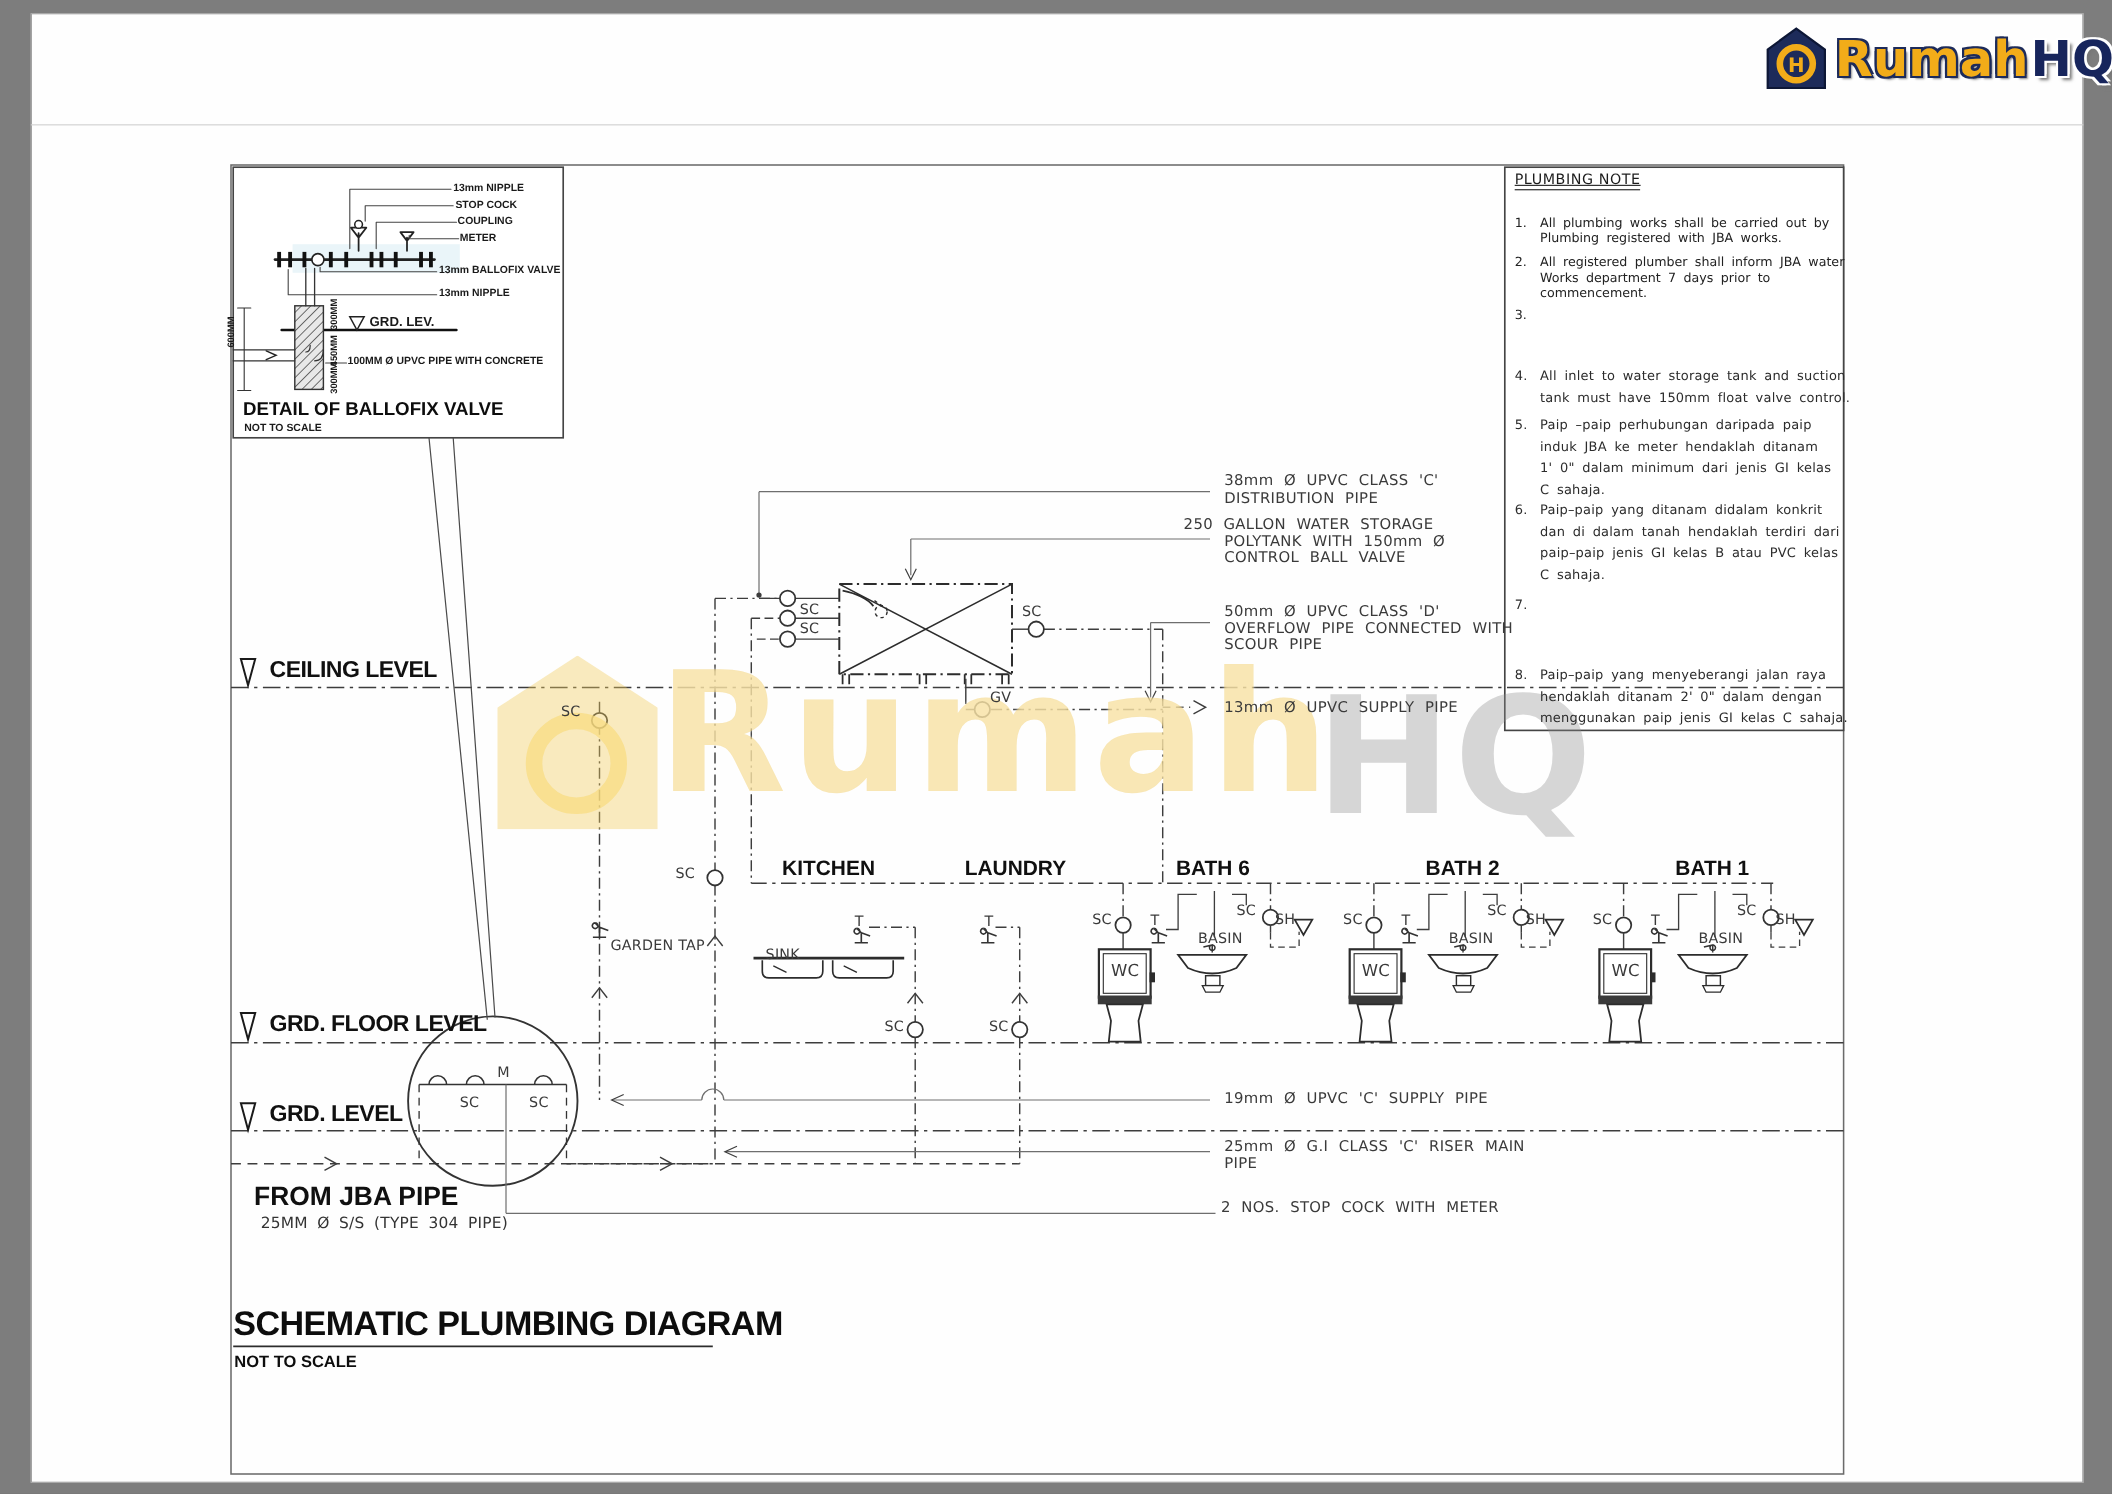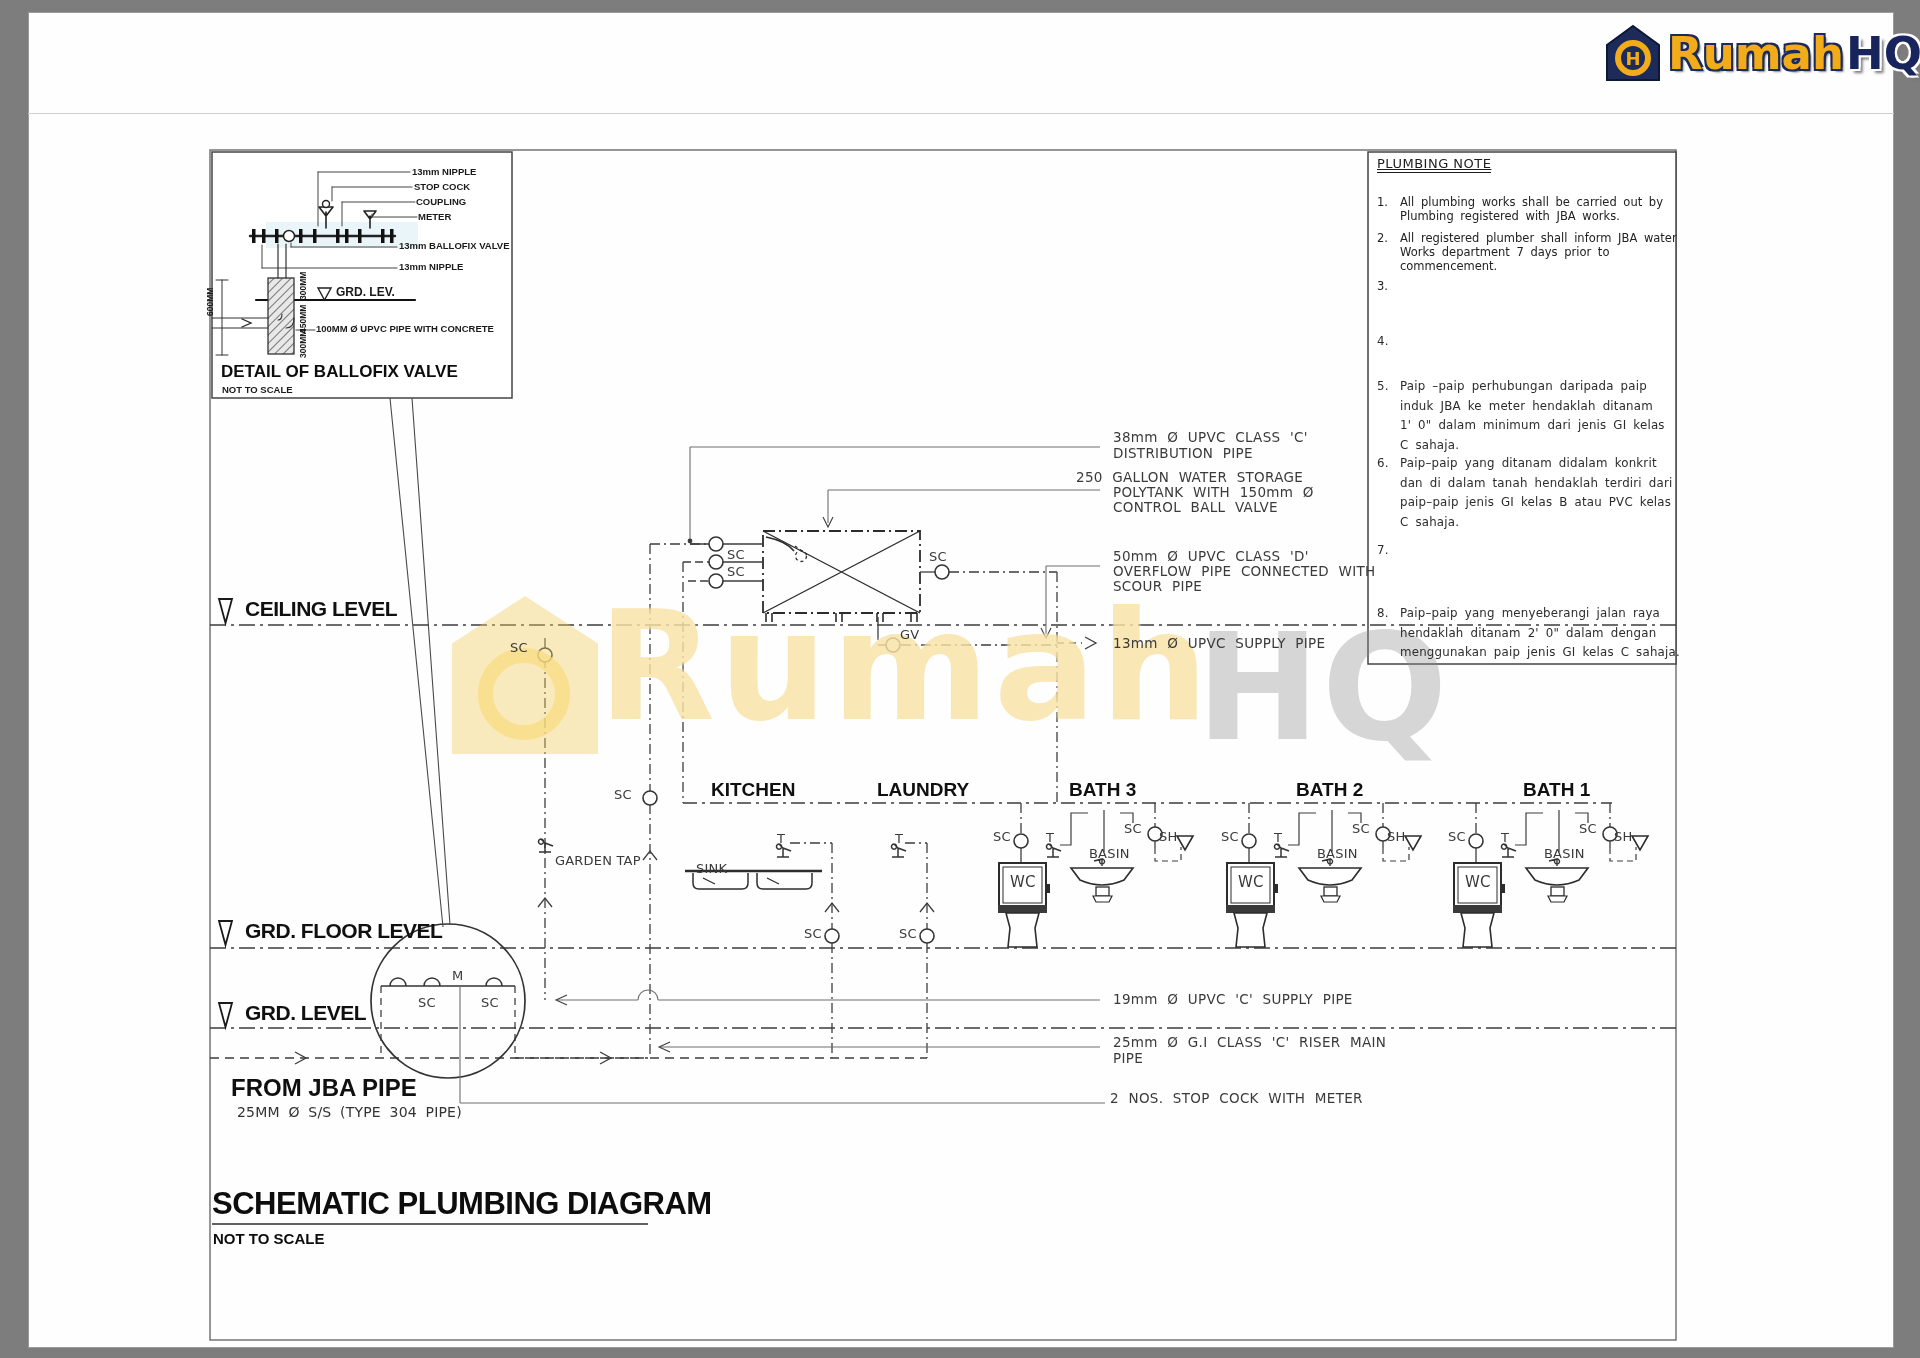--- a/index.html
+++ b/index.html
@@ -287,20 +287,24 @@
     <div>Plumbing registered with JBA works.</div>
   </div>
   <span class="lbl n-a note-num" style="top:231px">2.</span>
   <div class="lbl n-a note-body" style="top:231px">
     <div>All registered plumber shall inform JBA water</div>
     <div>Works department 7 days prior to</div>
     <div>commencement.</div>
   </div>
   <span class="lbl n-a note-num" style="top:279px">3.</span>
   <span class="lbl n-b note-num" style="top:332px">4.</span>
+  <div class="lbl n-b note-body" style="top:332px">
+    <div>All inlet to water storage tank and suction</div>
+    <div>tank must have 150mm float valve control.</div>
+  </div>
   <span class="lbl n-b note-num" style="top:377px">5.</span>
   <div class="lbl n-b note-body" style="top:377px">
     <div>Paip –paip perhubungan daripada paip</div>
     <div>induk JBA ke meter hendaklah ditanam</div>
     <div>1' 0" dalam minimum dari jenis GI kelas</div>
     <div>C sahaja.</div>
   </div>
   <span class="lbl n-b note-num" style="top:454px">6.</span>
   <div class="lbl n-b note-body" style="top:454px">
     <div>Paip–paip yang ditanam didalam konkrit</div>
@@ -317,21 +321,21 @@
   </div>
 
   <span class="lbl level" style="left:245px;top:597px">CEILING LEVEL</span>
   <span class="lbl level" style="left:245px;top:919px">GRD.  FLOOR LEVEL</span>
   <span class="lbl level" style="left:245px;top:1001px">GRD. LEVEL</span>
   <span class="lbl jba-t" style="left:231px;top:1074px">FROM JBA PIPE</span>
   <span class="lbl jba-s" style="left:237px;top:1104px">25MM Ø S/S (TYPE 304 PIPE)</span>
 
   <span class="lbl room" style="left:711px;top:779px">KITCHEN</span>
   <span class="lbl room" style="left:877px;top:779px">LAUNDRY</span>
-  <span class="lbl room" style="left:1069px;top:779px">BATH 3</span>
+  <span class="lbl room" style="left:1069px;top:779px">BATH 6</span>
   <span class="lbl room" style="left:1296px;top:779px">BATH 2</span>
   <span class="lbl room" style="left:1523px;top:779px">BATH 1</span>
 
   <span class="lbl cad" style="left:1113px;top:429px">38mm Ø UPVC CLASS 'C'</span>
   <span class="lbl cad" style="left:1113px;top:445px">DISTRIBUTION PIPE</span>
   <span class="lbl cad" style="left:1076px;top:469px">250 GALLON WATER STORAGE</span>
   <span class="lbl cad" style="left:1113px;top:484px">POLYTANK WITH 150mm Ø</span>
   <span class="lbl cad" style="left:1113px;top:499px">CONTROL BALL VALVE</span>
   <span class="lbl cad" style="left:1113px;top:548px">50mm Ø UPVC CLASS 'D'</span>
   <span class="lbl cad" style="left:1113px;top:563px">OVERFLOW PIPE CONNECTED WITH</span>

